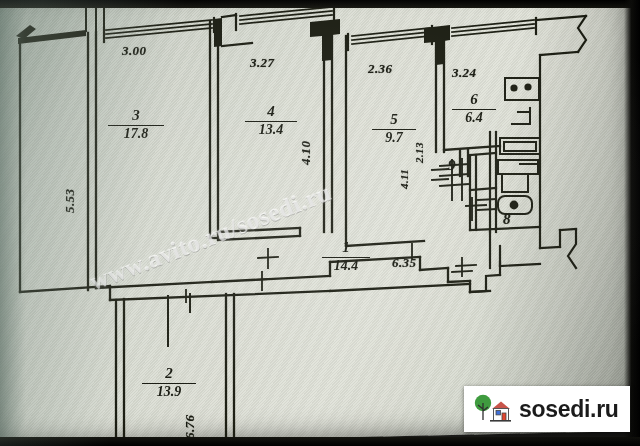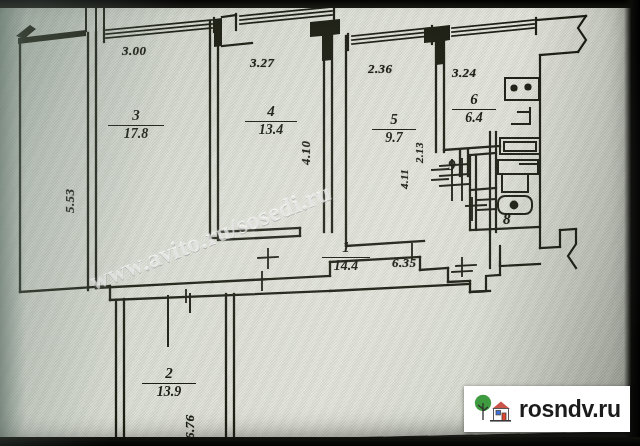--- a/index.html
+++ b/index.html
@@ -394,16 +394,16 @@
 
       <circle cx="11" cy="11" r="8.2" fill="#3f9b3f"></circle>
       <path d="M11,11 L11,28 M11,17 L6,13 M11,19 L16,15" stroke="#2f2f2f" stroke-width="1.3" fill="none"></path>
 
       <path d="M20,17 L29,9.5 L38,17 Z" fill="#c8544a"></path>
       <rect x="21.5" y="16.5" width="15" height="12" fill="#fdfdfd" stroke="#555" stroke-width="1"></rect>
       <rect x="24" y="18.5" width="4.4" height="4.4" fill="#3f6fd8" stroke="#444" stroke-width=".8"></rect>
       <rect x="30" y="21" width="4" height="7.5" fill="#e2462f" stroke="#444" stroke-width=".8"></rect>
       <rect x="18" y="28" width="21" height="1.6" fill="#3a3a3a"></rect>
     </svg>
-    <span id="badgeText">rosndv.ru</span>
+    <span id="badgeText">sosedi.ru</span>
   </div>
 
 </div>
 
 </body></html>

